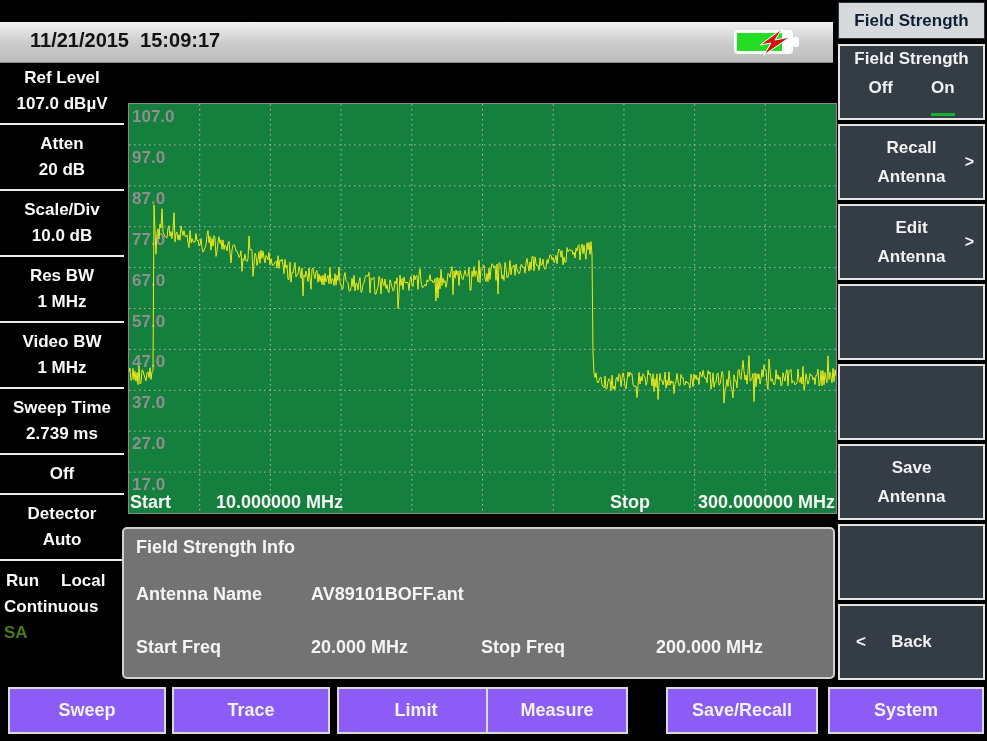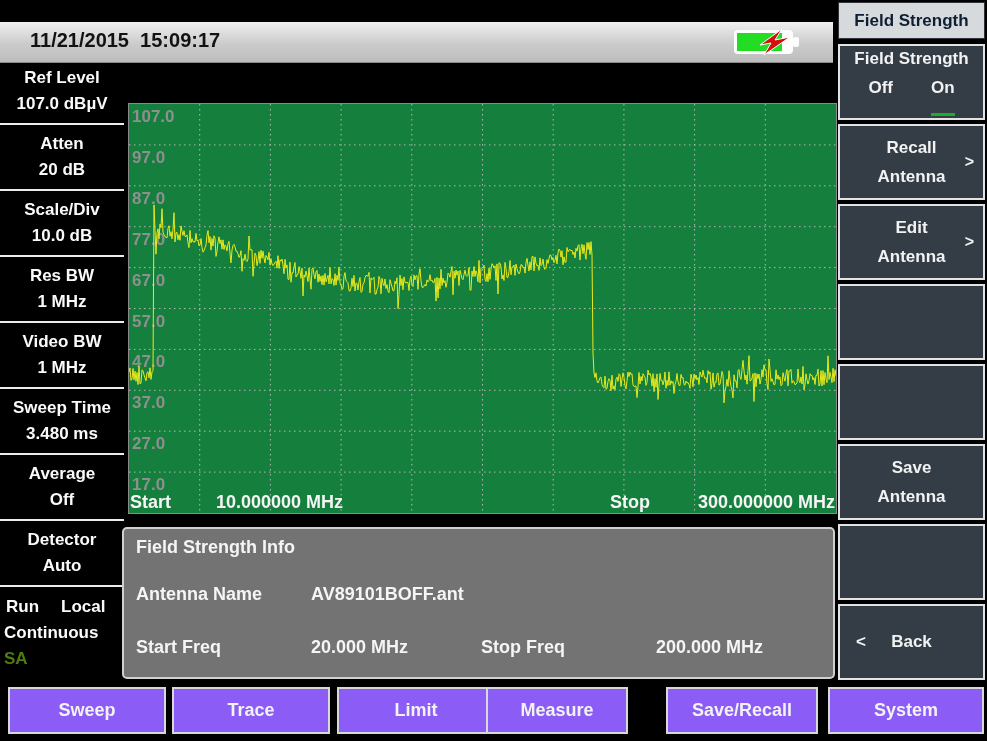--- a/index.html
+++ b/index.html
@@ -112,25 +112,24 @@
         <div>1 MHz</div>
     </div>
     <div class="lp-sep"></div>
     <div class="lp-item">
       <div>Video BW</div>
         <div>1 MHz</div>
     </div>
     <div class="lp-sep"></div>
     <div class="lp-item">
       <div>Sweep Time</div>
-        <div>3.480 ms</div>
-    </div>
-    <div class="lp-sep"></div>
-    <div class="lp-item">
-      <div>Average</div>
+        <div>2.739 ms</div>
+    </div>
+    <div class="lp-sep"></div>
+    <div class="lp-item">
         <div>Off</div>
     </div>
     <div class="lp-sep"></div>
     <div class="lp-item">
       <div>Detector</div>
         <div>Auto</div>
     </div>
     <div class="lp-sep"></div>
     <div class="run-block">
       <div class="run-row">

